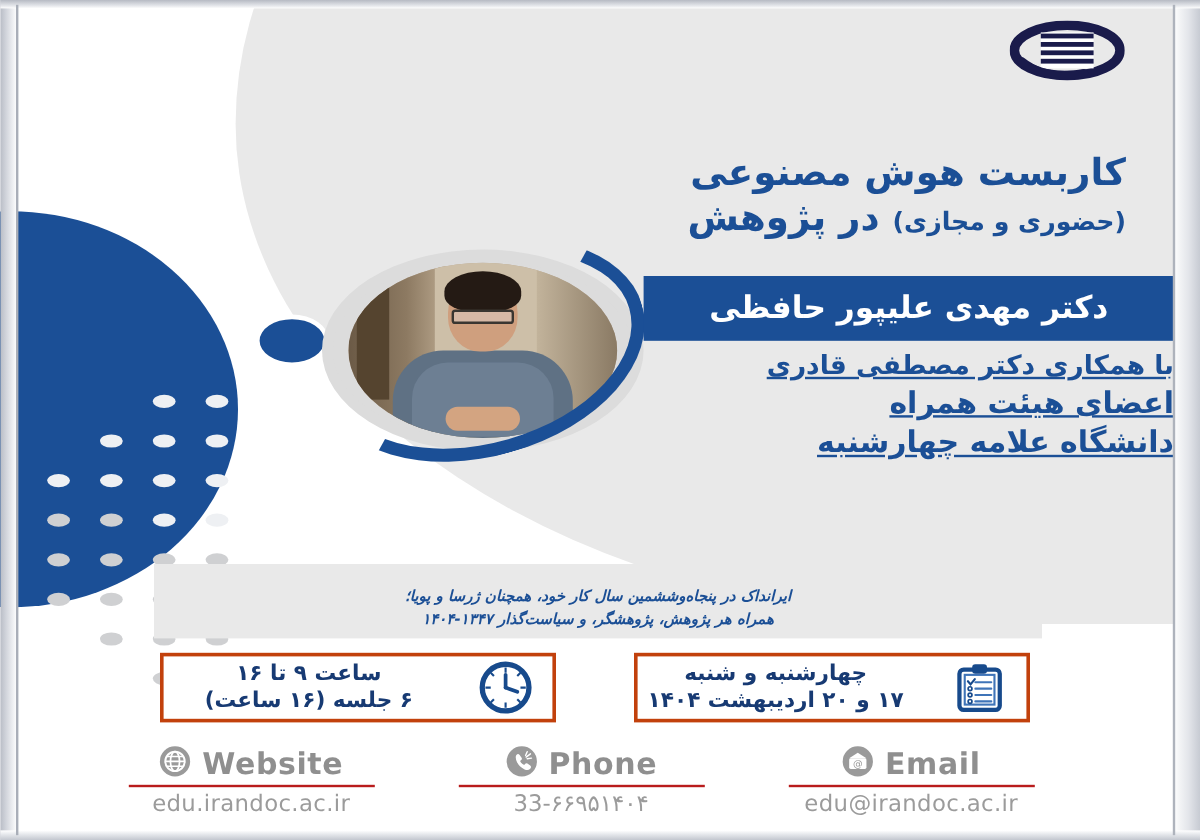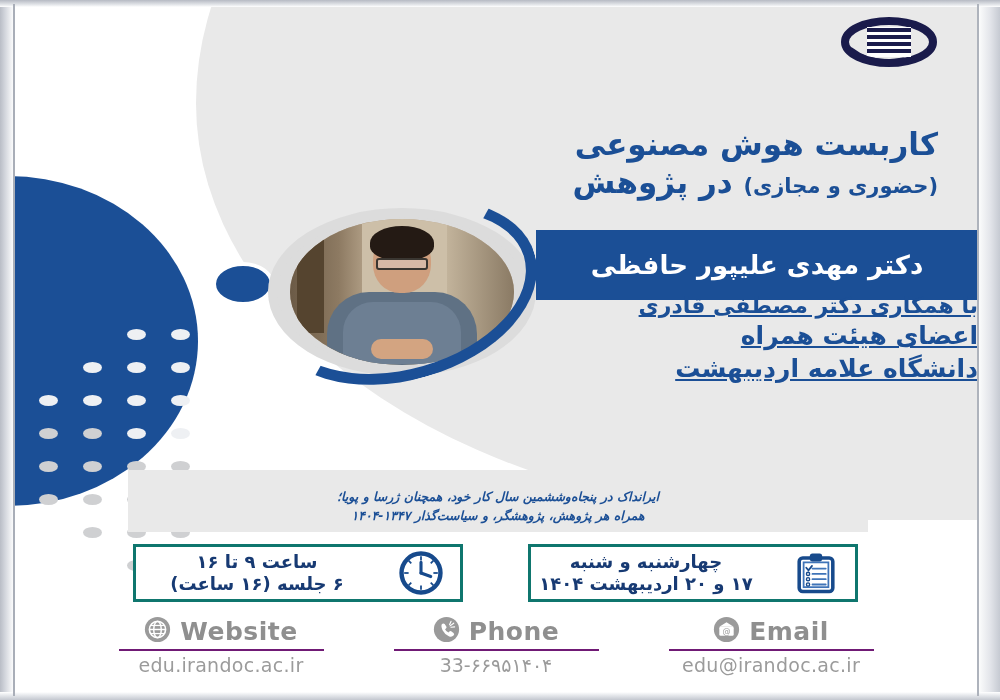--- a/index.html
+++ b/index.html
@@ -109,56 +109,56 @@
   .ministry-lines .m2{font-size:15.5px;}
 
   
   .title{position:absolute;right:62px;top:126px;width:560px;z-index:12;
     text-align:right;color:#1b4f96;direction:rtl;}
   .title .t1{font-size:31px;font-weight:bold;line-height:1.22;letter-spacing:-.3px;}
   .title .t2{font-size:31px;font-weight:bold;line-height:1.22;letter-spacing:-.3px;}
   .title .t2 .paren{font-size:21px;font-weight:bold;}
 
   
-  .speaker-band{position:absolute;left:536px;top:230px;width:442px;height:70px;
+  .speaker-band{position:absolute;left:536px;top:230px;width:442px;height:54px;
     background:#1b4f96;z-index:9;display:flex;align-items:center;justify-content:center;}
   .speaker-band span{color:#ffffff;font-size:26px;font-weight:bold;direction:rtl;
     letter-spacing:.5px;}
 
   
   .collab{position:absolute;right:22px;top:292px;width:520px;z-index:12;
     text-align:right;direction:rtl;color:#1b4f96;text-decoration:underline;}
   .collab .c1{font-size:22px;font-weight:bold;line-height:1.28;}
   .collab .c2{font-size:25px;font-weight:bold;line-height:1.3;}
   .collab .c3{font-size:25px;font-weight:bold;line-height:1.3;}
 
   
   .desc-band{position:absolute;left:128px;top:470px;width:740px;height:62px;
     background:#e9e9e9;z-index:5;}
   .desc{position:absolute;left:128px;top:488px;width:740px;z-index:12;
     text-align:center;direction:rtl;color:#1b4f96;font-style:italic;}
   .desc div{font-size:12.5px;font-weight:bold;line-height:1.5;}
 
   
-  .infobox{position:absolute;height:58px;border:3px solid #0f766e;background:#ffffff;
+  .infobox{position:absolute;height:58px;border:3px solid #c2410c;background:#ffffff;
     box-sizing:border-box;z-index:12;display:flex;align-items:center;}
   .ib-clock{left:133px;top:544px;width:330px;}
   .ib-cal{left:528px;top:544px;width:330px;gap:12px;}
   .ib-text{flex:1;text-align:center;direction:rtl;color:#173a73;padding-right:4px;}
   .ib-text .l1{font-size:18px;font-weight:bold;line-height:1.25;}
   .ib-text .l2{font-size:18px;font-weight:bold;line-height:1.25;}
   .ib-icon{width:78px;display:flex;align-items:center;justify-content:center;}
 
   
-  .contacts{position:absolute;left:96px;top:616px;width:800px;height:70px;z-index:12;
-    display:flex;justify-content:space-between;direction:ltr;}
+  .contacts{position:absolute;left:84px;top:616px;width:800px;height:70px;z-index:12;
+    display:flex;justify-content:space-between;direction:ltr;align-items:center;}
   .contact{width:250px;text-align:center;color:#9a9a9a;}
   .contact .head{display:flex;align-items:center;justify-content:center;gap:9px;margin-bottom:2px;}
   .contact .head .lbl{font-size:25px;font-weight:bold;color:#8f8f8f;letter-spacing:.5px;}
-  .contact .val{font-size:19px;color:#9b9b9b;border-top:2px solid #701a75;
+  .contact .val{font-size:19px;color:#9b9b9b;border-top:2px solid #b91c1c;
     padding-top:3px;display:inline-block;min-width:205px;letter-spacing:.3px;}
 </style>
 </head>
 <body>
 
 <div id="poster">
 
   <div class="gray-swoosh"></div>
   <div class="gray-swoosh2"></div>
   <div class="blue-disc"></div>
@@ -240,21 +240,21 @@
     </div>
   </div>
 
   <div class="speaker-band">
     <span>دکتر  مهدی علیپور حافظی</span>
   </div>
 
   <div class="collab">
     <div class="c1">با همکاری دکتر مصطفی قادری</div>
     <div class="c2">اعضای هیئت همراه</div>
-    <div class="c3">دانشگاه علامه اردیبهشت</div>
+    <div class="c3">دانشگاه علامه چهارشنبه</div>
   </div>
 
   <div class="desc-band"></div>
   <div class="desc">
     <div>ایرانداک در پنجاه‌وششمین سال کار خود، همچنان ژرسا  و پویا؛</div>
     <div>همراه هر پژوهش، پژوهشگر، و سیاست‌گذار ۱۳۴۷-۱۴۰۴</div>
   </div>
 
   <div class="infobox ib-clock">
     <div class="ib-icon">

